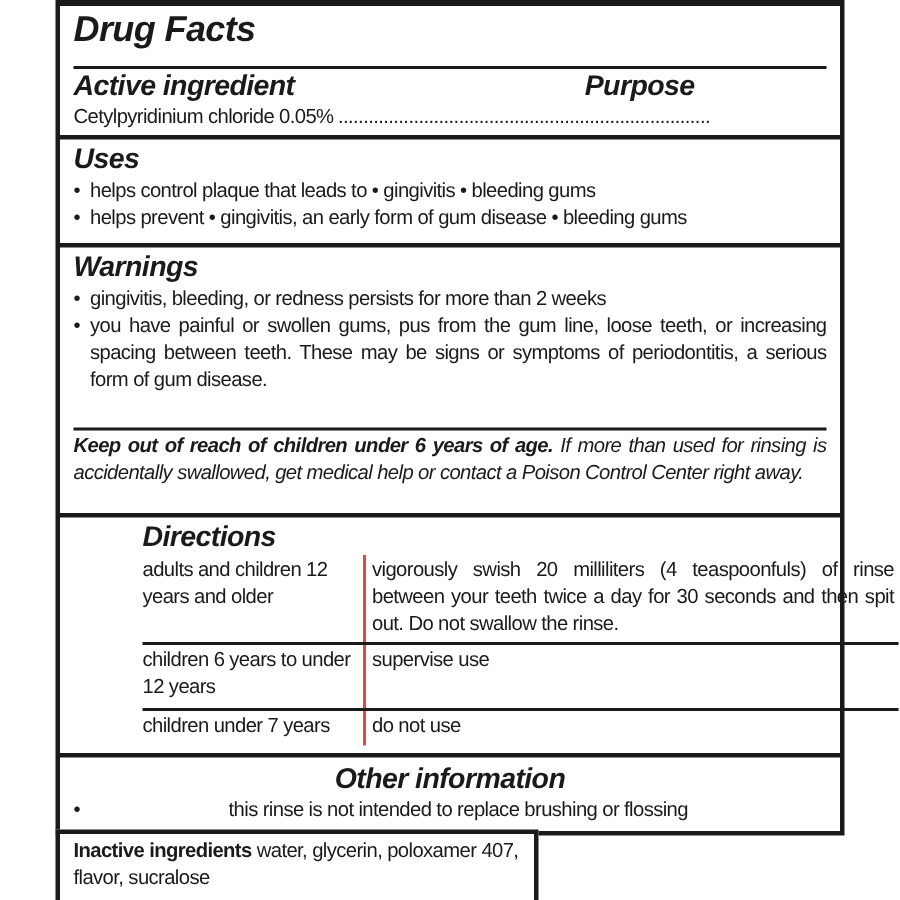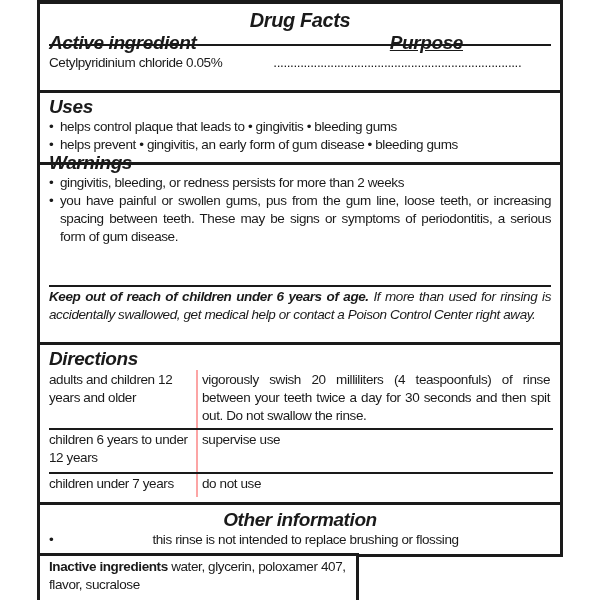--- a/index.html
+++ b/index.html
@@ -5,76 +5,76 @@
     html, body { margin: 0; padding: 0; background: #ffffff; }
     body { width: 600px; height: 600px; position: relative; overflow: hidden;
            font-family: "Liberation Sans Narrow", "Liberation Sans", sans-serif; color: #1a1a1a; }
     .main-box { position: absolute; left: 37px; top: 0; width: 520px; height: 550px;
                 border: 3px solid #1a1a1a; border-top-width: 4px; background: #fff; }
     .cond { font-family: "Liberation Sans", sans-serif; letter-spacing: -0.4px; }
     .sec { position: absolute; left: 0; right: 0; padding: 0 9px; box-sizing: border-box; }
     .divider { position: absolute; left: 0; right: 0; height: 3px; background: #1a1a1a; }
     .thin-divider { position: absolute; left: 9px; right: 9px; height: 2px; background: #1a1a1a; }
     .heading { font-style: italic; font-weight: bold; font-size: 19px; line-height: 22px; }
-    .title { font-style: italic; font-weight: bold; font-size: 20px; line-height: 28px; text-align: center; }
-    .body-text { font-size: 13.5px; line-height: 18px; transform-origin: left top; gap: 48px; }
+    .title { font-style: italic; font-weight: bold; font-size: 24px; line-height: 28px; }
+    .body-text { font-size: 13.5px; line-height: 18px; transform-origin: left top; }
     .bold { font-weight: bold; }
     .row-flex { display: flex; justify-content: space-between; }
     .dots { flex: 1; overflow: hidden; white-space: nowrap; margin: 0 3px; }
     .bullet-line { position: relative; padding-left: 11px; }
     .bullet-line::before { content: "\2022"; position: absolute; left: 0; }
     table.dir { border-collapse: collapse; width: 504px; font-size: 13.5px; line-height: 18px; }
     table.dir td { vertical-align: top; padding: 1px 3px 3px 0; }
-    table.dir td.c1 { width: 144px; border-right: 2px solid #fca5a5; }
+    table.dir td.c1 { width: 144px; border-right: 2px solid #ef4444; }
     table.dir td.c2 { padding-left: 4px; text-align: justify; }
     table.dir tr.sep td { border-bottom: 2px solid #1a1a1a; }
     .inactive-box { position: absolute; left: 37px; top: 553px; width: 298px; height: 44px;
                     border: 3px solid #1a1a1a; background: #fff; padding: 2px 9px; box-sizing: content-box; }
   </style>
 </head>
 <body>
 
 <div class="main-box">
 
   <div class="sec" style="top:2px;">
     <div class="title cond">Drug Facts</div>
   </div>
   <div class="thin-divider" style="top:40px;"></div>
 
-  <div class="sec" style="top:28px;">
+  <div class="sec" style="top:43px;">
     <div class="row-flex">
       <span class="heading cond">Active ingredient</span>
-      <span class="heading cond" style="margin-right:88px;text-decoration:underline;">Purpose</span>
+      <span class="heading cond" style="margin-right:88px;">Purpose</span>
     </div>
     <div class="row-flex body-text cond">
       <span>Cetylpyridinium chloride 0.05%</span>
       <span class="dots">..........................................................................</span>
     </div>
   </div>
   <div class="divider" style="top:86px;"></div>
 
   <div class="sec" style="top:92px;">
     <div class="heading cond">Uses</div>
     <div class="body-text cond bullet-line">helps control plaque that leads to • gingivitis • bleeding gums</div>
     <div class="body-text cond bullet-line">helps prevent • gingivitis, an early form of gum disease • bleeding gums</div>
   </div>
   <div class="divider" style="top:158px;"></div>
 
-  <div class="sec" style="top:148px;">
+  <div class="sec" style="top:164px;">
     <div class="heading cond">Warnings</div>
     <div class="body-text cond bullet-line">gingivitis, bleeding, or redness persists for more than 2 weeks</div>
     <div class="body-text cond bullet-line" style="text-align:justify;">you have painful or swollen gums, pus from the gum line, loose teeth, or increasing spacing between teeth. These may be signs or symptoms of periodontitis, a serious form of gum disease.</div>
   </div>
   <div class="thin-divider" style="top:281px;"></div>
   <div class="sec" style="top:284px;">
     <div class="body-text cond" style="text-align:justify;font-style:italic;"><span class="bold">Keep out of reach of children under 6 years of age.</span><span> If more than used for rinsing is accidentally swallowed, get medical help or contact a Poison Control Center right away.</span></div>
   </div>
   <div class="divider" style="top:338px;"></div>
 
-  <div class="sec" style="top:344px;">
+  <div class="sec" style="top:344px;margin-left:46px;">
     <div class="heading cond">Directions</div>
     <table class="dir cond">
       <tbody>
           <tr class="sep" style="height:57px;">
         <td class="c1">adults and children 12 years and older</td>
         <td class="c2">vigorously swish 20 milliliters (4 teaspoonfuls) of rinse between your teeth twice a day for 30 seconds and then spit out. Do not swallow the rinse.</td>
       </tr>
       <tr class="sep" style="height:44px;">
         <td class="c1">children 6 years to under 12 years</td>
         <td class="c2">supervise use</td>

